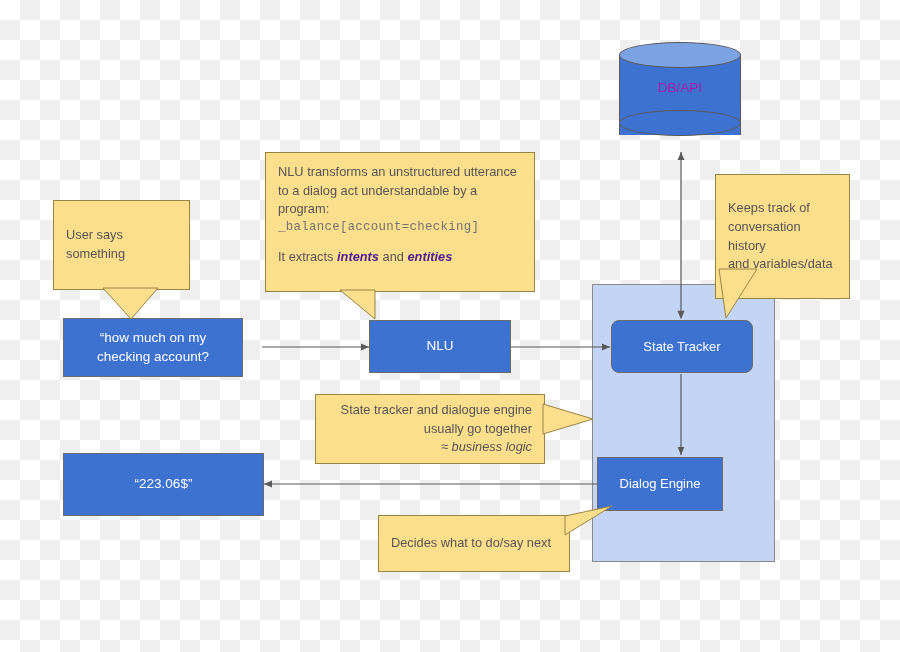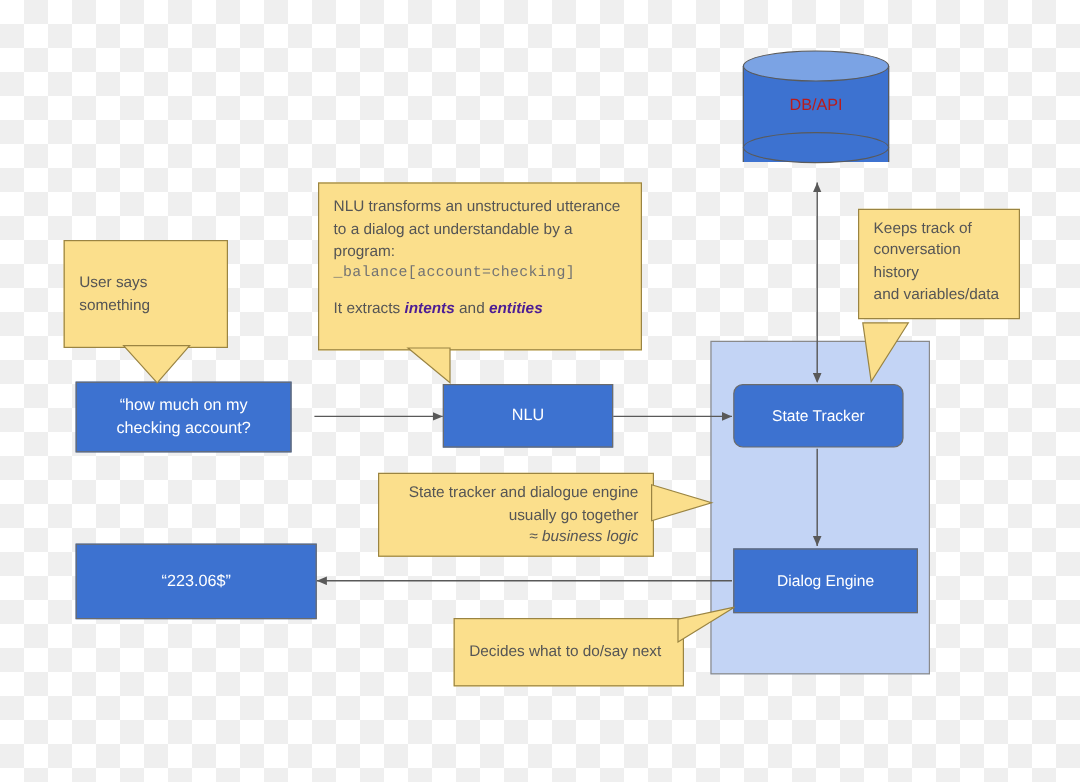--- a/index.html
+++ b/index.html
@@ -74,21 +74,21 @@
     width: 122px; height: 26px;
     background: #7ba3e4;
     border: 1px solid #5a5a5a;
     border-radius: 50%;
   }
   #db-cyl .label {
     position: absolute;
     left: 0; top: 38px;
     width: 122px;
     text-align: center;
-    color: #b91c1c;
+    color: #a21caf;
     font-size: 13.5px;
   }
 
   
   .callout {
     position: absolute;
     background: #fbdf8c;
     border: 1px solid #9a8442;
     color: #555555;
     font-size: 12.8px;
@@ -149,21 +149,21 @@
   </div>
 
   <div class="pbox" style="left:369px; top:320px; width:142px; height:53px;">
     <span>NLU</span>
   </div>
 
   <div class="pbox small" style="left:611px; top:320px; width:142px; height:53px;border-radius:8px;">
     <span>State Tracker</span>
   </div>
 
-  <div class="pbox small" style="left:611px; top:457px; width:154px; height:54px;">
+  <div class="pbox small" style="left:597px; top:457px; width:126px; height:54px;">
     <span>Dialog Engine</span>
   </div>
 
   <div class="pbox" style="left:63px; top:453px; width:201px; height:63px;">
     <span>“223.06$”</span>
   </div>
 
   <div class="callout" style="left:53px; top:200px; width:137px; height:90px; display:flex; align-items:center;">
     <span style="white-space:pre-line;">User says
 something</span>
@@ -171,21 +171,21 @@
 
   <div class="callout" style="left:265px; top:152px; width:270px; height:140px;">
     <div>NLU transforms an unstructured utterance</div>
     <div>to a dialog act understandable by a</div>
     <div>program:</div>
     <div class="mono">_balance[account=checking]</div>
     <div class="gap"></div>
     <div><span>It extracts </span><b>intents</b><span> and </span><b>entities</b></div>
   </div>
 
-  <div class="callout" style="left:715px; top:174px; width:135px; height:92px; display:flex; align-items:flex-end;">
+  <div class="callout" style="left:715px; top:174px; width:135px; height:125px; display:flex; align-items:center;">
     <span style="white-space:pre-line;">Keeps track of
 conversation history
 and variables/data</span>
   </div>
 
   <div class="callout" style="left:315px; top:394px; width:230px; height:70px; display:flex; flex-direction:column; justify-content:center;text-align:right;">
     <div>State tracker and dialogue engine</div>
     <div>usually go together</div>
     <div style="font-style:italic;">≈ business logic</div>
   </div>

